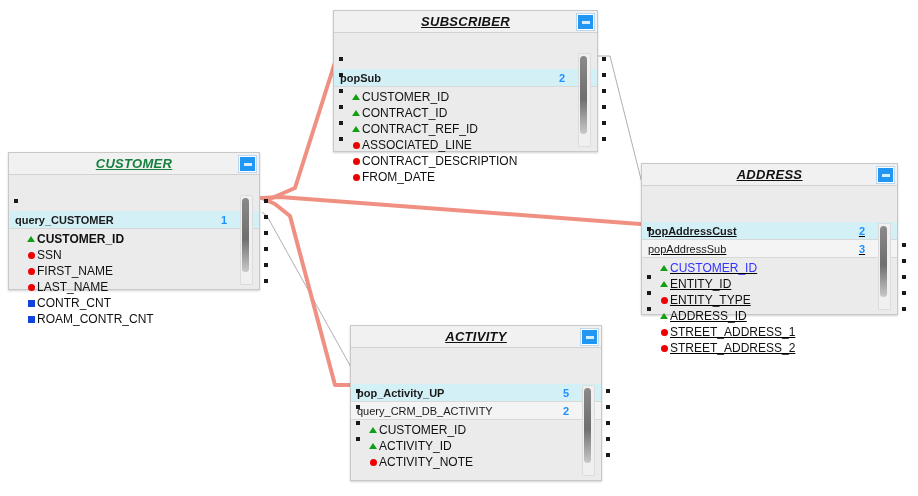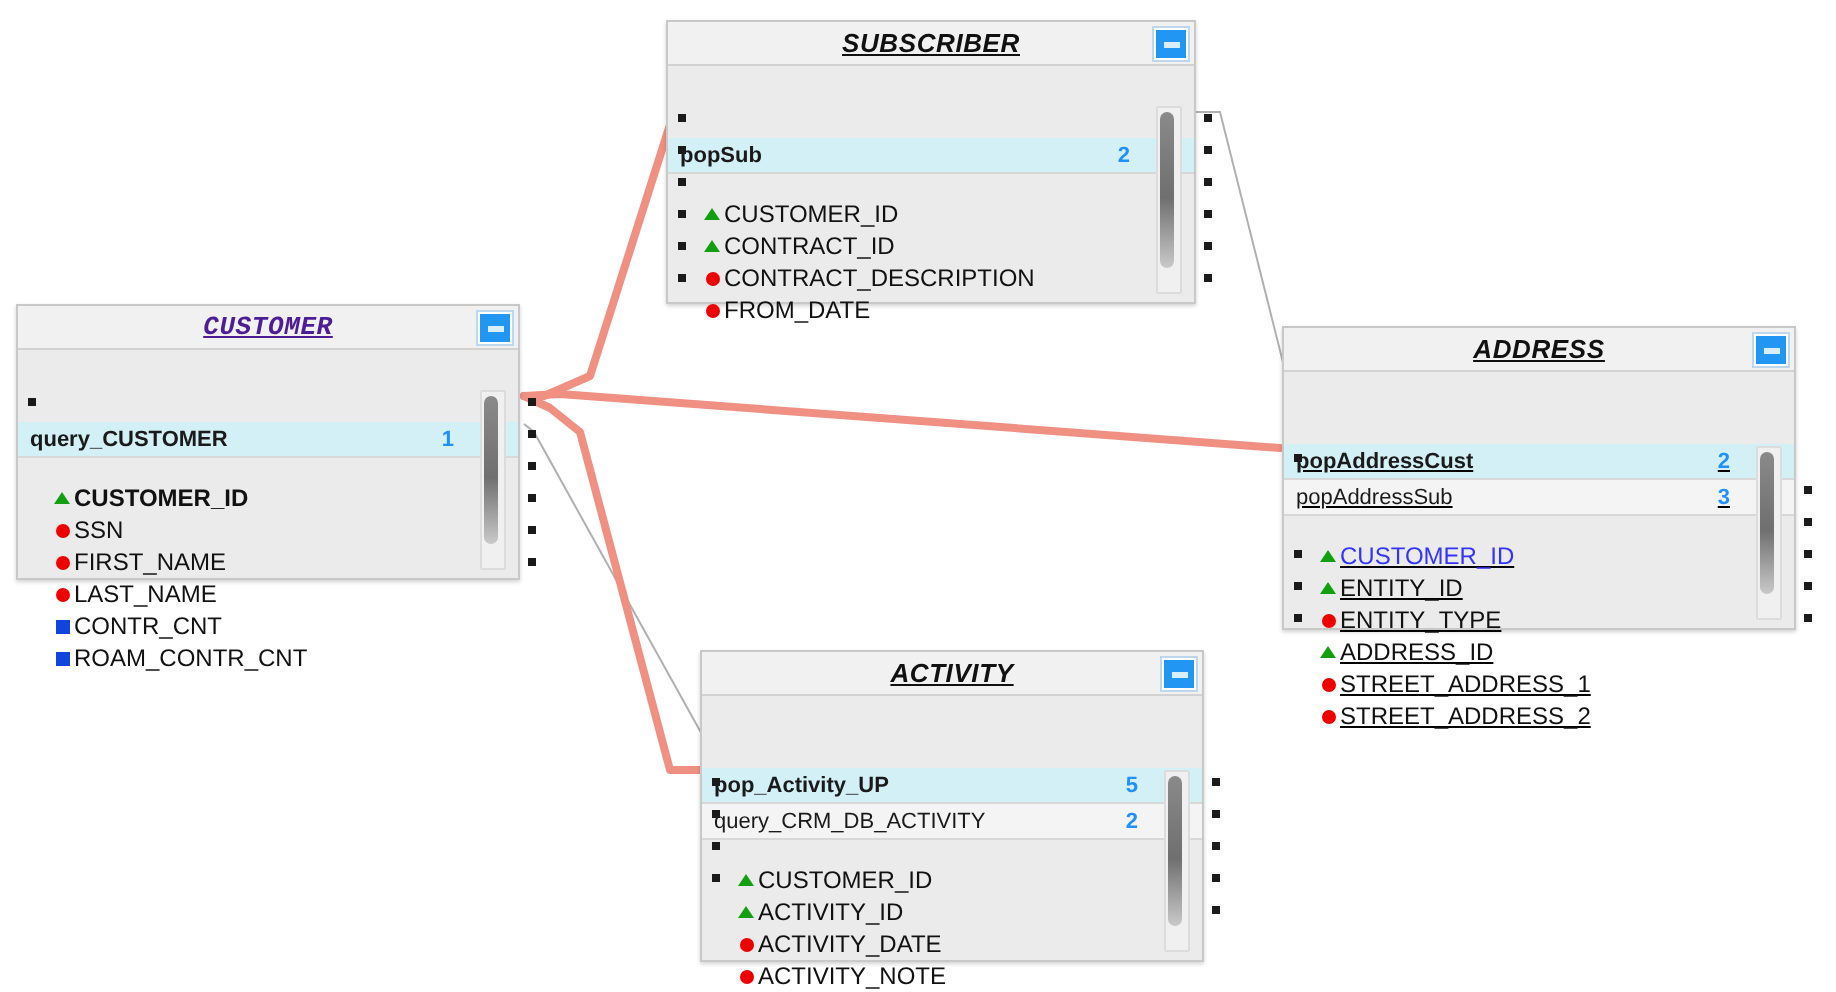--- a/index.html
+++ b/index.html
@@ -41,21 +41,21 @@
     justify-content: center;
   }
   .ent-title-text {
     font-size: 13px;
     font-weight: bold;
     font-style: italic;
     text-decoration: underline;
     letter-spacing: 0.3px;
     color: #111111;
   }
-  .ent-title-text.green { color: #4c1d95; font-family: Liberation Mono, monospace; }
+  .ent-title-text.green { color: #15803d; }
   .min-btn {
     position: absolute;
     right: 3px;
     top: 3px;
     width: 15px;
     height: 14px;
     background: #2196f3;
     border: 1px solid #ffffff;
     outline: 1px solid #bdd7ee;
     display: flex;
@@ -88,21 +88,21 @@
   .map-row .mname { flex: 1 1 auto; white-space: nowrap; overflow: hidden; }
   .map-row .mnum {
     color: #1e90ff;
     font-weight: bold;
     font-size: 11px;
     padding-right: 26px;
   }
 
   .fields {
     position: relative;
-    padding: 12px 0 0 0;
+    padding: 2px 0 0 0;
   }
   .field {
     position: relative;
     height: 16px;
     display: flex;
     align-items: center;
     padding-left: 17px;
     font-size: 12px;
     color: #111111;
     white-space: nowrap;
@@ -205,20 +205,28 @@
         <div class="fields">
           <div class="field">
             <span class="glyph"><span class="tri"></span></span>
             <span class="fname">CUSTOMER_ID</span>
           </div>
           <div class="field">
             <span class="glyph"><span class="tri"></span></span>
             <span class="fname">CONTRACT_ID</span>
           </div>
           <div class="field">
+            <span class="glyph"><span class="tri"></span></span>
+            <span class="fname">CONTRACT_REF_ID</span>
+          </div>
+          <div class="field">
+            <span class="glyph"><span class="dot-red"></span></span>
+            <span class="fname">ASSOCIATED_LINE</span>
+          </div>
+          <div class="field">
             <span class="glyph"><span class="dot-red"></span></span>
             <span class="fname">CONTRACT_DESCRIPTION</span>
           </div>
           <div class="field">
             <span class="glyph"><span class="dot-red"></span></span>
             <span class="fname">FROM_DATE</span>
           </div>
         </div>
         <div class="vscroll" style="right: 6px; top: 42px; height: 92px;">
           <div class="vthumb" style="top: 2px; height: 78px;"></div>
@@ -354,24 +362,20 @@
           <div class="field">
             <span class="glyph"><span class="tri"></span></span>
             <span class="fname">CUSTOMER_ID</span>
           </div>
           <div class="field">
             <span class="glyph"><span class="tri"></span></span>
             <span class="fname">ACTIVITY_ID</span>
           </div>
           <div class="field">
             <span class="glyph"><span class="dot-red"></span></span>
-            <span class="fname">ACTIVITY_DATE</span>
-          </div>
-          <div class="field">
-            <span class="glyph"><span class="dot-red"></span></span>
             <span class="fname">ACTIVITY_NOTE</span>
           </div>
         </div>
         <div class="vscroll" style="right: 6px; top: 59px; height: 89px;">
           <div class="vthumb" style="top: 2px; height: 75px;"></div>
         </div>
       </div>
     </div>
 
 </div>

